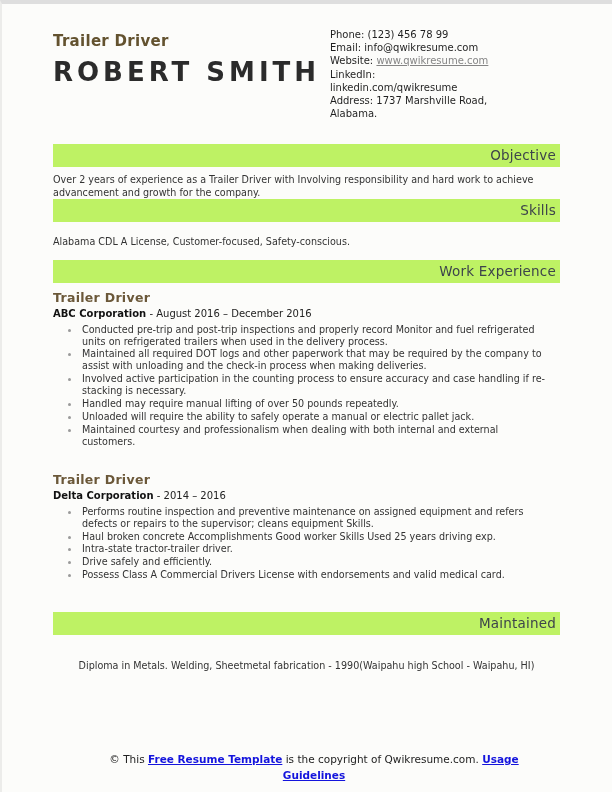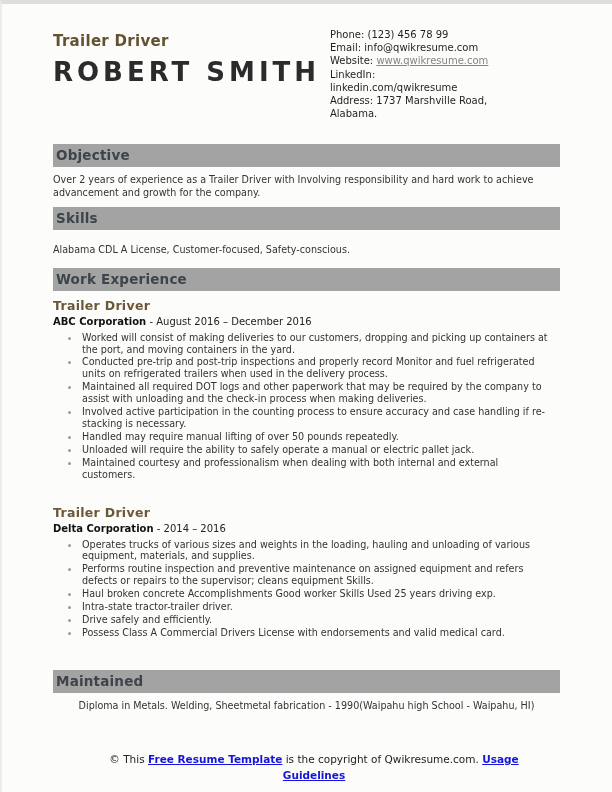--- a/index.html
+++ b/index.html
@@ -26,26 +26,26 @@
     letter-spacing: 4px; margin-top: 7px;
   }
   .contact {
     width: 230px; text-align: left;
     font-size: 10px; line-height: 13.2px; color: #1f1f1f;
   }
   .contact a { color: #858585; text-decoration: underline; cursor: pointer; }
 
   
   .section-bar {
-    background: #a3a3a3; color: #3d444b;
-    font-size: 13.5px; font-weight: bold;
-    padding: 3px 4px 4px 3px; letter-spacing: 0.2px;
+    background: #bef264; color: #3d444b;
+    font-size: 13.5px; font-weight: normal;
+    padding: 3px 4px 4px 3px; letter-spacing: 0.2px; text-align: right;
   }
   .bar-objective { margin-top: 24px; }
-  .bar-skills { margin-top: 8px; }
+  .bar-skills { margin-top: 0; }
   .bar-experience { margin-top: 11px; }
   .bar-education { margin-top: 31px; }
 
   .body-text { font-size: 9.6px; line-height: 12.4px; color: #333; }
   .objective-text { margin-top: 7px; padding-right: 24px; }
   .skills-text { margin-top: 14px; }
 
   
   .job-title {
     font-size: 12.5px; font-weight: bold; color: #6b5839;
@@ -59,21 +59,21 @@
     position: relative;
     padding-left: 29px; padding-right: 10px;
     font-size: 9.6px; line-height: 11.9px; color: #333;
     margin-bottom: 1px;
   }
   .bullets li::before {
     content: ""; position: absolute; left: 15px; top: 5px;
     width: 3px; height: 3px; border-radius: 50%; background: #9a9a9a;
   }
 
-  .education-text { margin-top: 7px; text-align: center; font-size: 9.6px; }
+  .education-text { margin-top: 25px; text-align: center; font-size: 9.6px; }
 
   
   .footer {
     position: absolute; left: 14px; right: 0; bottom: 9px;
     text-align: center; font-size: 10.5px; line-height: 16px; color: #222;
     padding: 0 90px;
   }
   .footer a {
     color: #1414dd; font-weight: bold; text-decoration: underline; cursor: pointer;
   }
@@ -104,35 +104,33 @@
 
   <div class="section-bar bar-skills">Skills</div>
   <p class="body-text skills-text">Alabama CDL A License, Customer-focused, Safety-conscious.</p>
 
   <div class="section-bar bar-experience">Work Experience</div>
 
   <div class="job job1">
     <div class="job-title">Trailer Driver</div>
     <p class="company-line"><span class="company-name">ABC Corporation</span><span> - August 2016 – December 2016</span></p>
     <ul class="bullets">
-      <li>Worked will consist of making deliveries to our customers, dropping and picking up containers at the port, and moving containers in the yard.</li>
       <li>Conducted pre-trip and post-trip inspections and properly record Monitor and fuel refrigerated units on refrigerated trailers when used in the delivery process.</li>
       <li>Maintained all required DOT logs and other paperwork that may be required by the company to assist with unloading and the check-in process when making deliveries.</li>
       <li>Involved active participation in the counting process to ensure accuracy and case handling if re-stacking is necessary.</li>
       <li>Handled may require manual lifting of over 50 pounds repeatedly.</li>
       <li>Unloaded will require the ability to safely operate a manual or electric pallet jack.</li>
       <li>Maintained courtesy and professionalism when dealing with both internal and external customers.</li>
     </ul>
   </div>
 
   <div class="job job2">
     <div class="job-title">Trailer Driver</div>
     <p class="company-line"><span class="company-name">Delta Corporation</span><span> - 2014 – 2016</span></p>
     <ul class="bullets">
-      <li>Operates trucks of various sizes and weights in the loading, hauling and unloading of various equipment, materials, and supplies.</li>
       <li>Performs routine inspection and preventive maintenance on assigned equipment and refers defects or repairs to the supervisor; cleans equipment Skills.</li>
       <li>Haul broken concrete Accomplishments Good worker Skills Used 25 years driving exp.</li>
       <li>Intra-state tractor-trailer driver.</li>
       <li>Drive safely and efficiently.</li>
       <li>Possess Class A Commercial Drivers License with endorsements and valid medical card.</li>
     </ul>
   </div>
 
   <div class="section-bar bar-education">Maintained</div>
   <p class="body-text education-text">Diploma in Metals. Welding, Sheetmetal fabrication - 1990(Waipahu high School - Waipahu, HI)</p>

